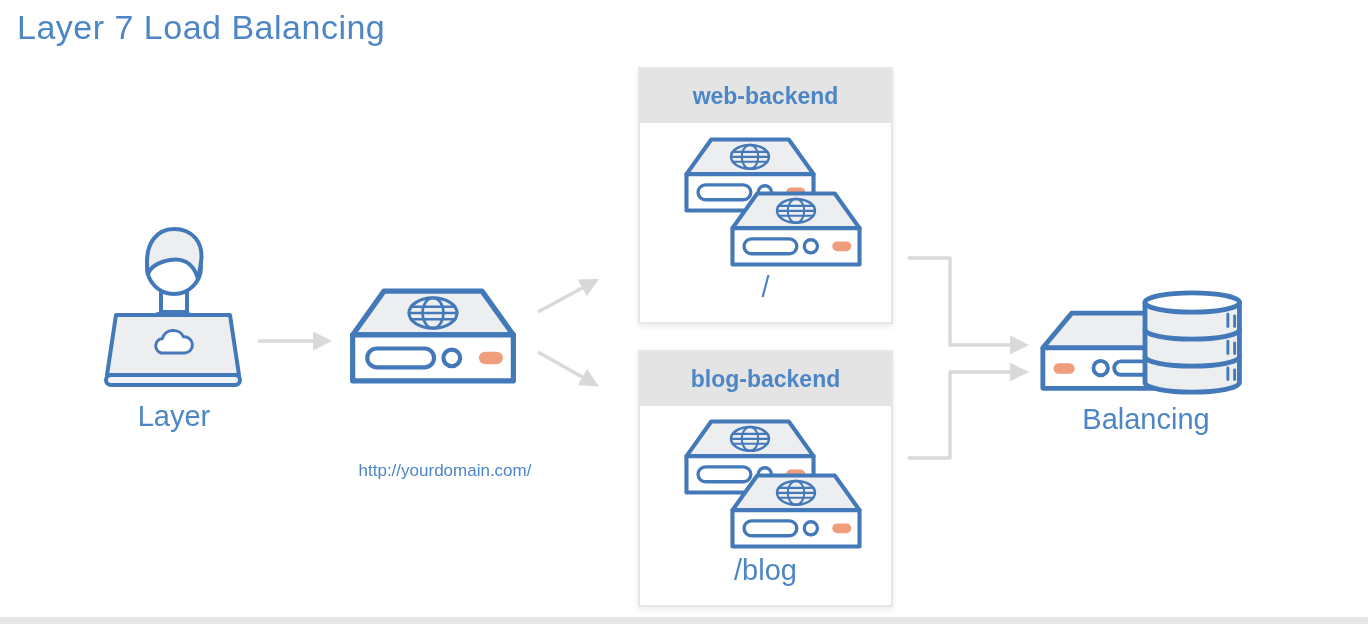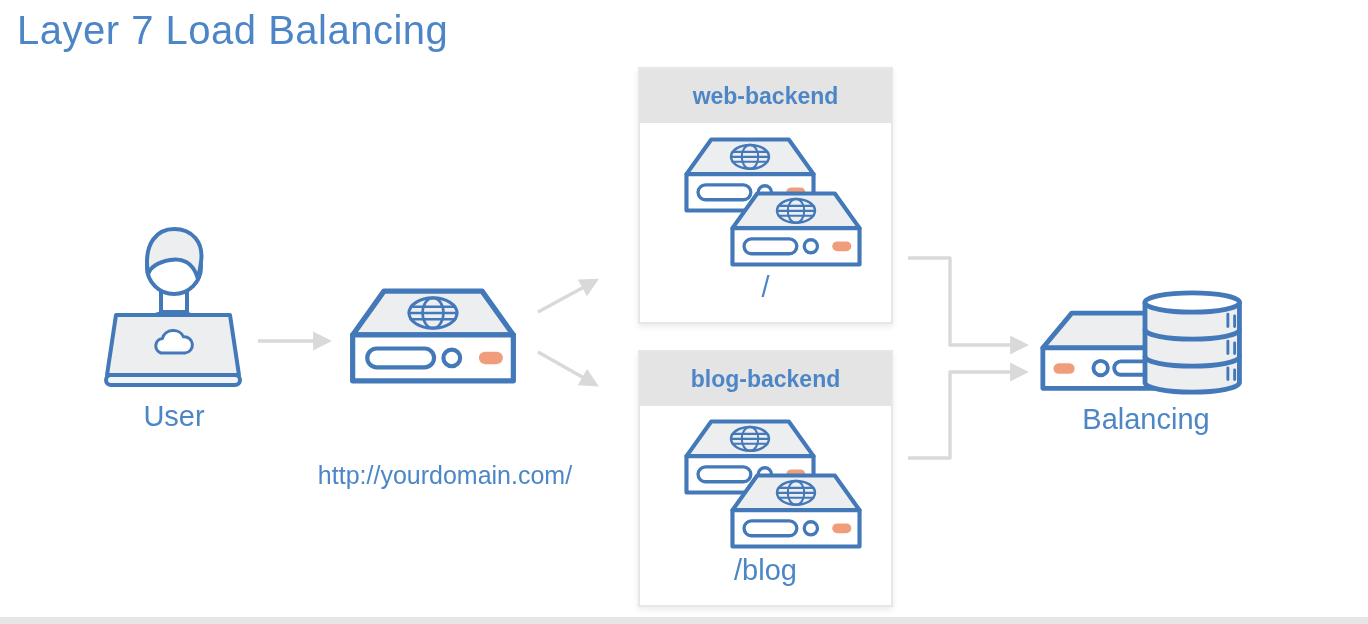--- a/index.html
+++ b/index.html
@@ -2,30 +2,30 @@
 <html style="--title-blue: #4d86c6; --icon-stroke: #4479b9; --accent-orange: #f09d7b; --panel-gray: #eceef0; --header-gray: #e4e4e4; --arrow-gray: #d9d9d9; --border-gray: #e7e7e7; --footer-gray: #e6e6e6;"><head>
 <meta charset="utf-8">
 <style>
   html,body{margin:0;padding:0;background:#fff;}
   .canvas{
     position:relative;width:1368px;height:624px;background:#ffffff;overflow:hidden;
     font-family:"Liberation Sans",sans-serif;
   }
   .title{
     position:absolute;left:17px;top:8px;
-    font-size:40px;letter-spacing:.5px;
+    font-size:34px;letter-spacing:.5px;
     color:var(--title-blue,#4d86c6);
   }
   .node-label{
     position:absolute;transform:translateX(-50%);
     font-size:29px;color:var(--title-blue,#4d86c6);white-space:nowrap;
   }
   .url-label{
     position:absolute;transform:translateX(-50%);
-    font-size:25px;color:var(--title-blue,#4d86c6);white-space:nowrap;
+    font-size:17px;color:var(--title-blue,#4d86c6);white-space:nowrap;
   }
   .icon{position:absolute;}
   .backend-box{
     position:absolute;left:638px;width:255px;height:257px;
     background:#ffffff;border:2px solid var(--border-gray,#e7e7e7);
     box-shadow:0 3px 6px rgba(0,0,0,.08);box-sizing:border-box;
   }
   .backend-header{
     height:54px;background:var(--header-gray,#e4e4e4);
     display:flex;align-items:center;justify-content:center;
@@ -112,21 +112,21 @@
       <path d="M908,258 L950,258 L950,345 L1012,345" marker-end="url(#arrowhead)"></path>
       <path d="M908,458 L950,458 L950,372 L1012,372" marker-end="url(#arrowhead)"></path>
     </g>
   </svg>
 
   <div class="title">Layer 7 Load Balancing</div>
 
   <svg class="icon" style="left:103px;top:222px" width="140" height="165">
     <use href="#sym-user"></use>
   </svg>
-  <div class="node-label" style="left:174px;top:400px">User</div>
+  <div class="node-label" style="left:174px;top:400px">Layer</div>
 
   <svg class="icon" style="left:349px;top:288px" width="168" height="96">
     <use href="#sym-server"></use>
   </svg>
   <div class="url-label" style="left:445px;top:461px">http://yourdomain.com/</div>
 
   <div class="backend-box" style="top:350px">
     <div class="backend-header">
       <span>blog-backend</span>
     </div>

